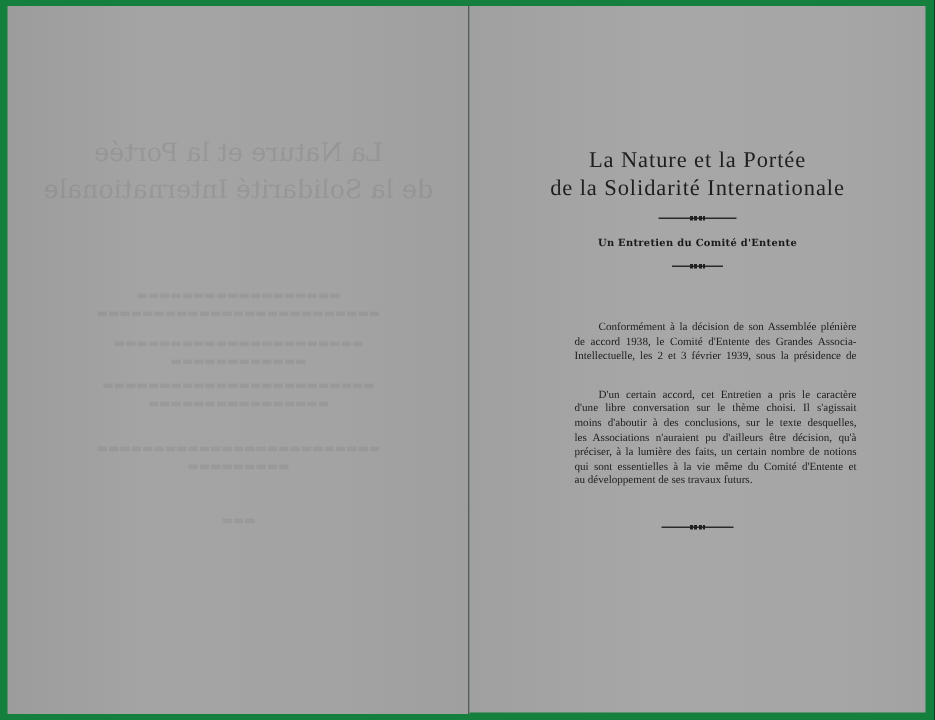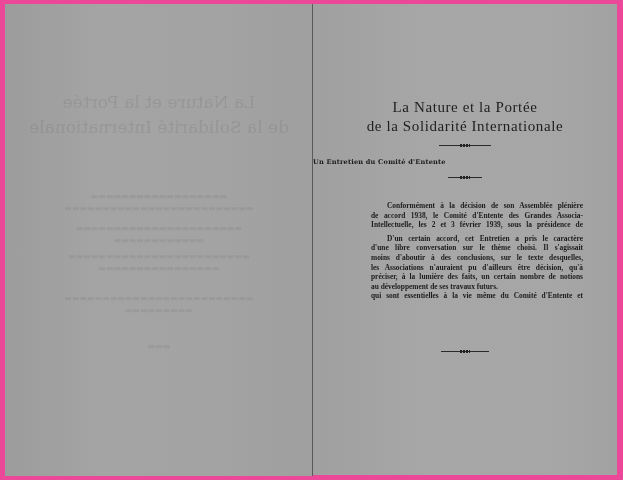--- a/index.html
+++ b/index.html
@@ -11,21 +11,21 @@
       width: 623px;
       height: 480px;
       position: relative;
       overflow: hidden;
       font-family: "DejaVu Serif", serif;
     }
     .spread {
       position: absolute;
       left: 0; top: 0;
       width: 623px; height: 480px;
-      background: #ec4899;
+      background: #15803d;
     }
     .page {
       position: absolute;
       background: #a3a3a3;
       box-sizing: border-box;
     }
     .page-left {
       left: 5px;
       top: 4px;
       width: 308px;
@@ -94,38 +94,38 @@
       transform: translateX(-50%);
       background: repeating-linear-gradient(90deg, #222 0 2px, transparent 2px 3px);
     }
     .orn-1 { top: 140px; width: 52px; }
     .orn-2 { top: 172px; width: 34px; }
     .orn-3 { top: 346px; width: 48px; }
     .subtitle {
       position: absolute;
       left: 0; right: 0;
       top: 154px;
-      text-align: left;
+      text-align: center;
       font-family: "DejaVu Serif", serif;
       font-weight: bold;
       font-size: 6.6px;
       color: #1a1a1a;
       letter-spacing: 0.2px;
     }
     .body-text {
       position: absolute;
       left: 54px;
       width: 220px;
       font-family: "Liberation Serif", serif;
       font-size: 7.4px;
       line-height: 9.6px;
       color: #1c1c1c;
       text-align: justify;
     }
-    .para { margin: 4px; text-indent: 16px; font-weight: bold; }
+    .para { margin: 16px; text-indent: 16px; }
     .line { display: block; white-space: nowrap; text-align: justify; text-align-last: justify; }
     .line.last { text-align-last: left; }
     .sc { font-variant: small-caps; }
   </style>
 </head>
 <body>
 
 <div class="spread">
 
   <div class="page page-left">
@@ -165,22 +165,22 @@
         <span class="line">Conformément à la décision de son Assemblée plénière</span>
         <span class="line" style="text-indent:0">de accord 1938, le Comité d'Entente des Grandes Associa-</span>
         <span class="line" style="text-indent:0">Intellectuelle, les 2 et 3 février 1939, sous la présidence de</span>
       </p>
       <p class="para">
         <span class="line">D'un certain accord, cet Entretien a pris le caractère</span>
         <span class="line" style="text-indent:0">d'une libre conversation sur le thème choisi. Il s'agissait</span>
         <span class="line" style="text-indent:0">moins d'aboutir à des conclusions, sur le texte desquelles,</span>
         <span class="line" style="text-indent:0">les Associations n'auraient pu d'ailleurs être décision, qu'à</span>
         <span class="line" style="text-indent:0">préciser, à la lumière des faits, un certain nombre de notions</span>
+        <span class="line" style="text-indent:0">qui sont essentielles à la vie même du Comité d'Entente et</span>
         <span class="line last" style="text-indent:0">au développement de ses travaux futurs.</span>
-        <span class="line" style="text-indent:0">qui sont essentielles à la vie même du Comité d'Entente et</span>
       </p>
     </div>
 
     <div class="ornament orn-3">
       <div class="bar"></div>
         <div class="knot"></div>
     </div>
   </div>
 
 </div>

